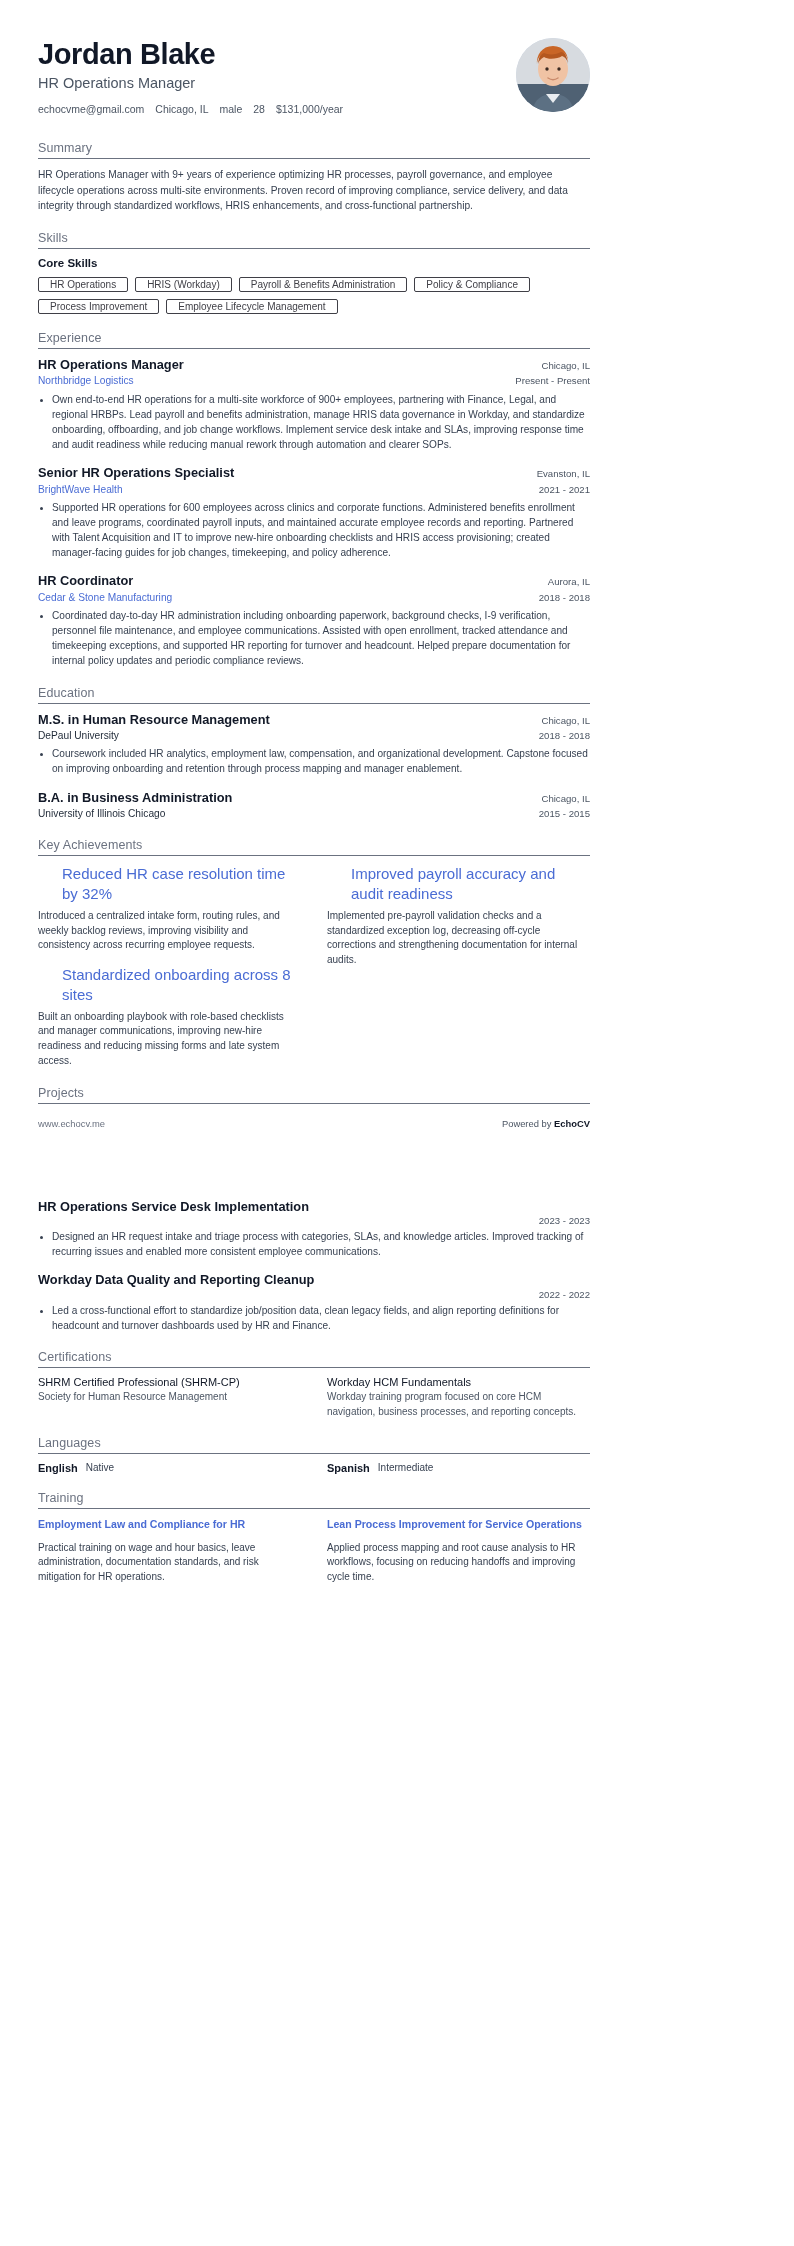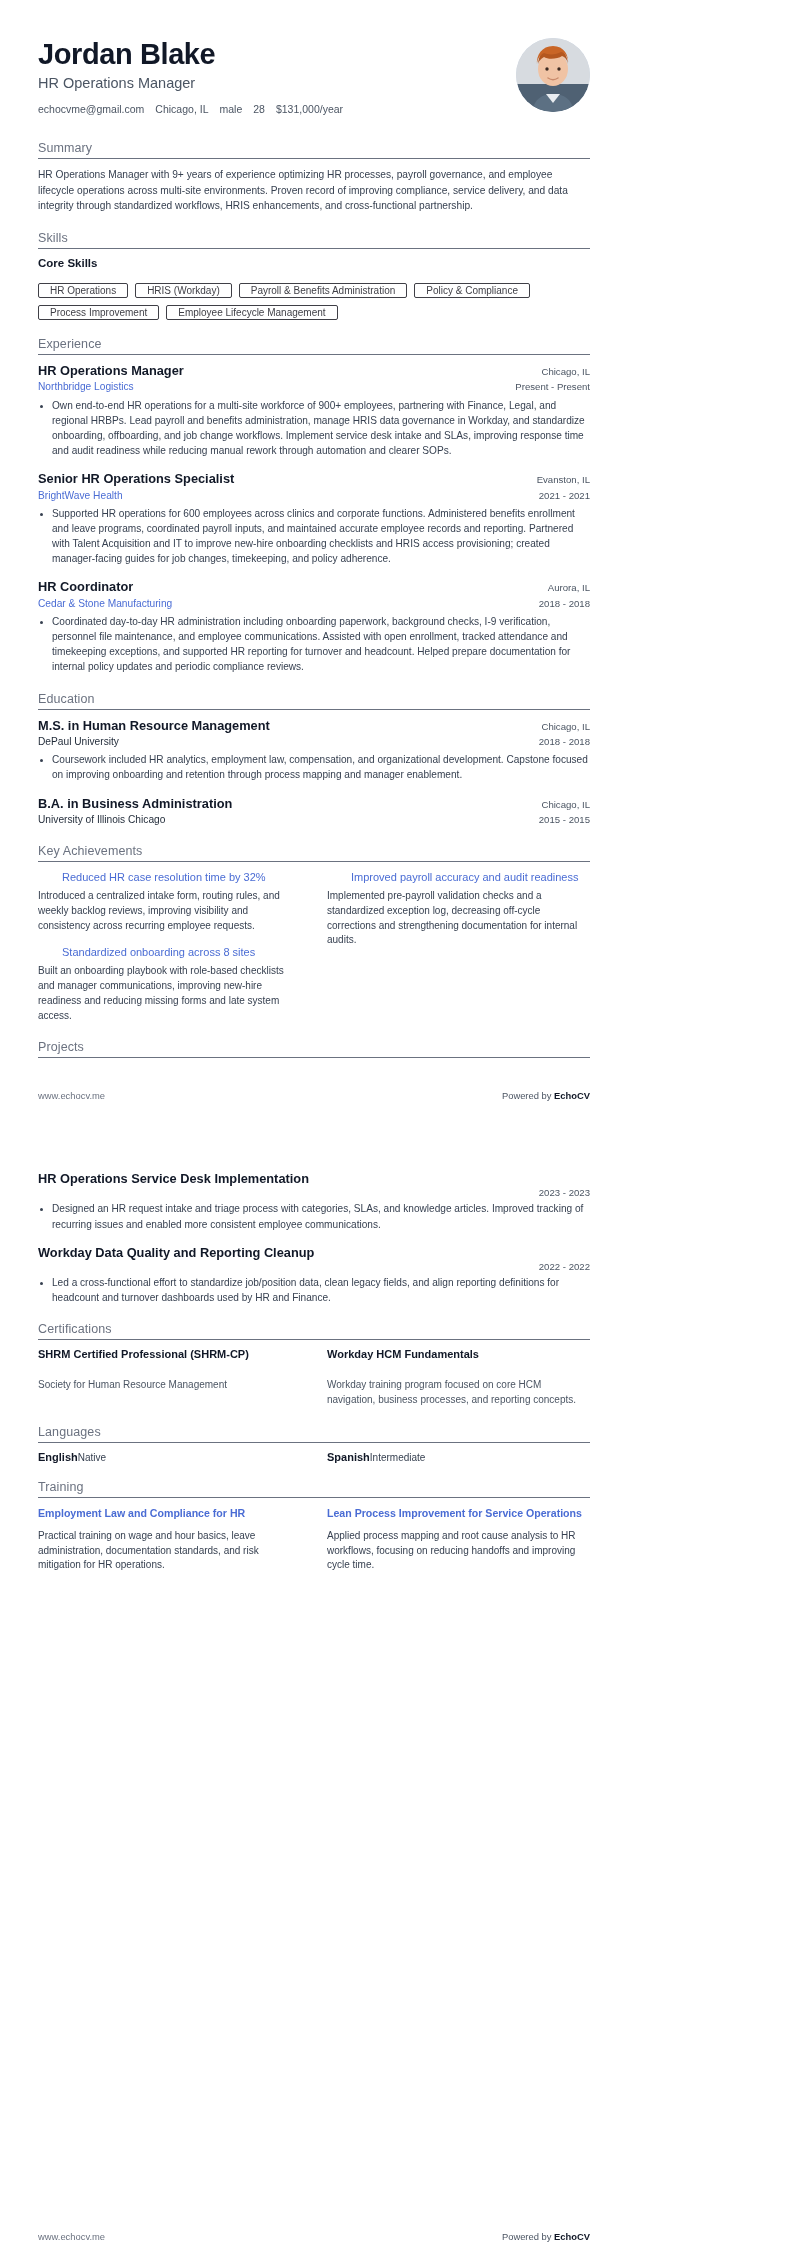--- a/index.html
+++ b/index.html
@@ -78,21 +78,21 @@
     line-height: 1.52;
     color: #374151;
     margin: 0;
   }
 
   
   .skill-group-title {
     font-size: 11.5px;
     font-weight: bold;
     color: #111827;
-    margin: 2px 0 14px 0;
+    margin: 2px 0 8px 0;
   }
   .chips { display: flex; flex-wrap: wrap; gap: 7px; }
   .chip {
     border: 1px solid #3f3f46;
     border-radius: 2px;
     padding: 0 11px;
     font-size: 10px;
     color: #3f3f46;
     background: #fff;
     line-height: 1.3;
@@ -139,43 +139,43 @@
   }
   .bullets li::marker { font-size: 9px; }
 
   
   .two-col {
     display: flex;
     gap: 26px;
   }
   .two-col > div { flex: 1 1 0; min-width: 0; }
   .ach-title {
-    font-size: 11px;
+    font-size: 15px;
     color: #4a6cd4;
     margin-bottom: 4px;
     line-height: 1.35;
     padding-left: 24px;
   }
   .ach-desc {
     font-size: 10px;
     line-height: 1.48;
     color: #374151;
   }
   .cert-name {
     font-size: 11px;
-    font-weight: bold;
+    font-weight: normal;
     color: #111827;
-    margin-bottom: 18px;
+    margin-bottom: 2px;
   }
   .cert-issuer {
     font-size: 10px;
     color: #4b5563;
     line-height: 1.46;
   }
-  .lang-row { display: flex; align-items: flex-end; }
+  .lang-row { display: flex; gap: 8px; align-items: flex-start; }
   .lang-name { font-size: 11px; font-weight: bold; color: #111827; }
   .lang-level { font-size: 10px; color: #374151; }
   .train-title {
     font-size: 10.6px;
     color: #4a6cd4;
     font-weight: bold;
     margin-bottom: 9px;
     line-height: 1.35;
   }
   .train-desc {

